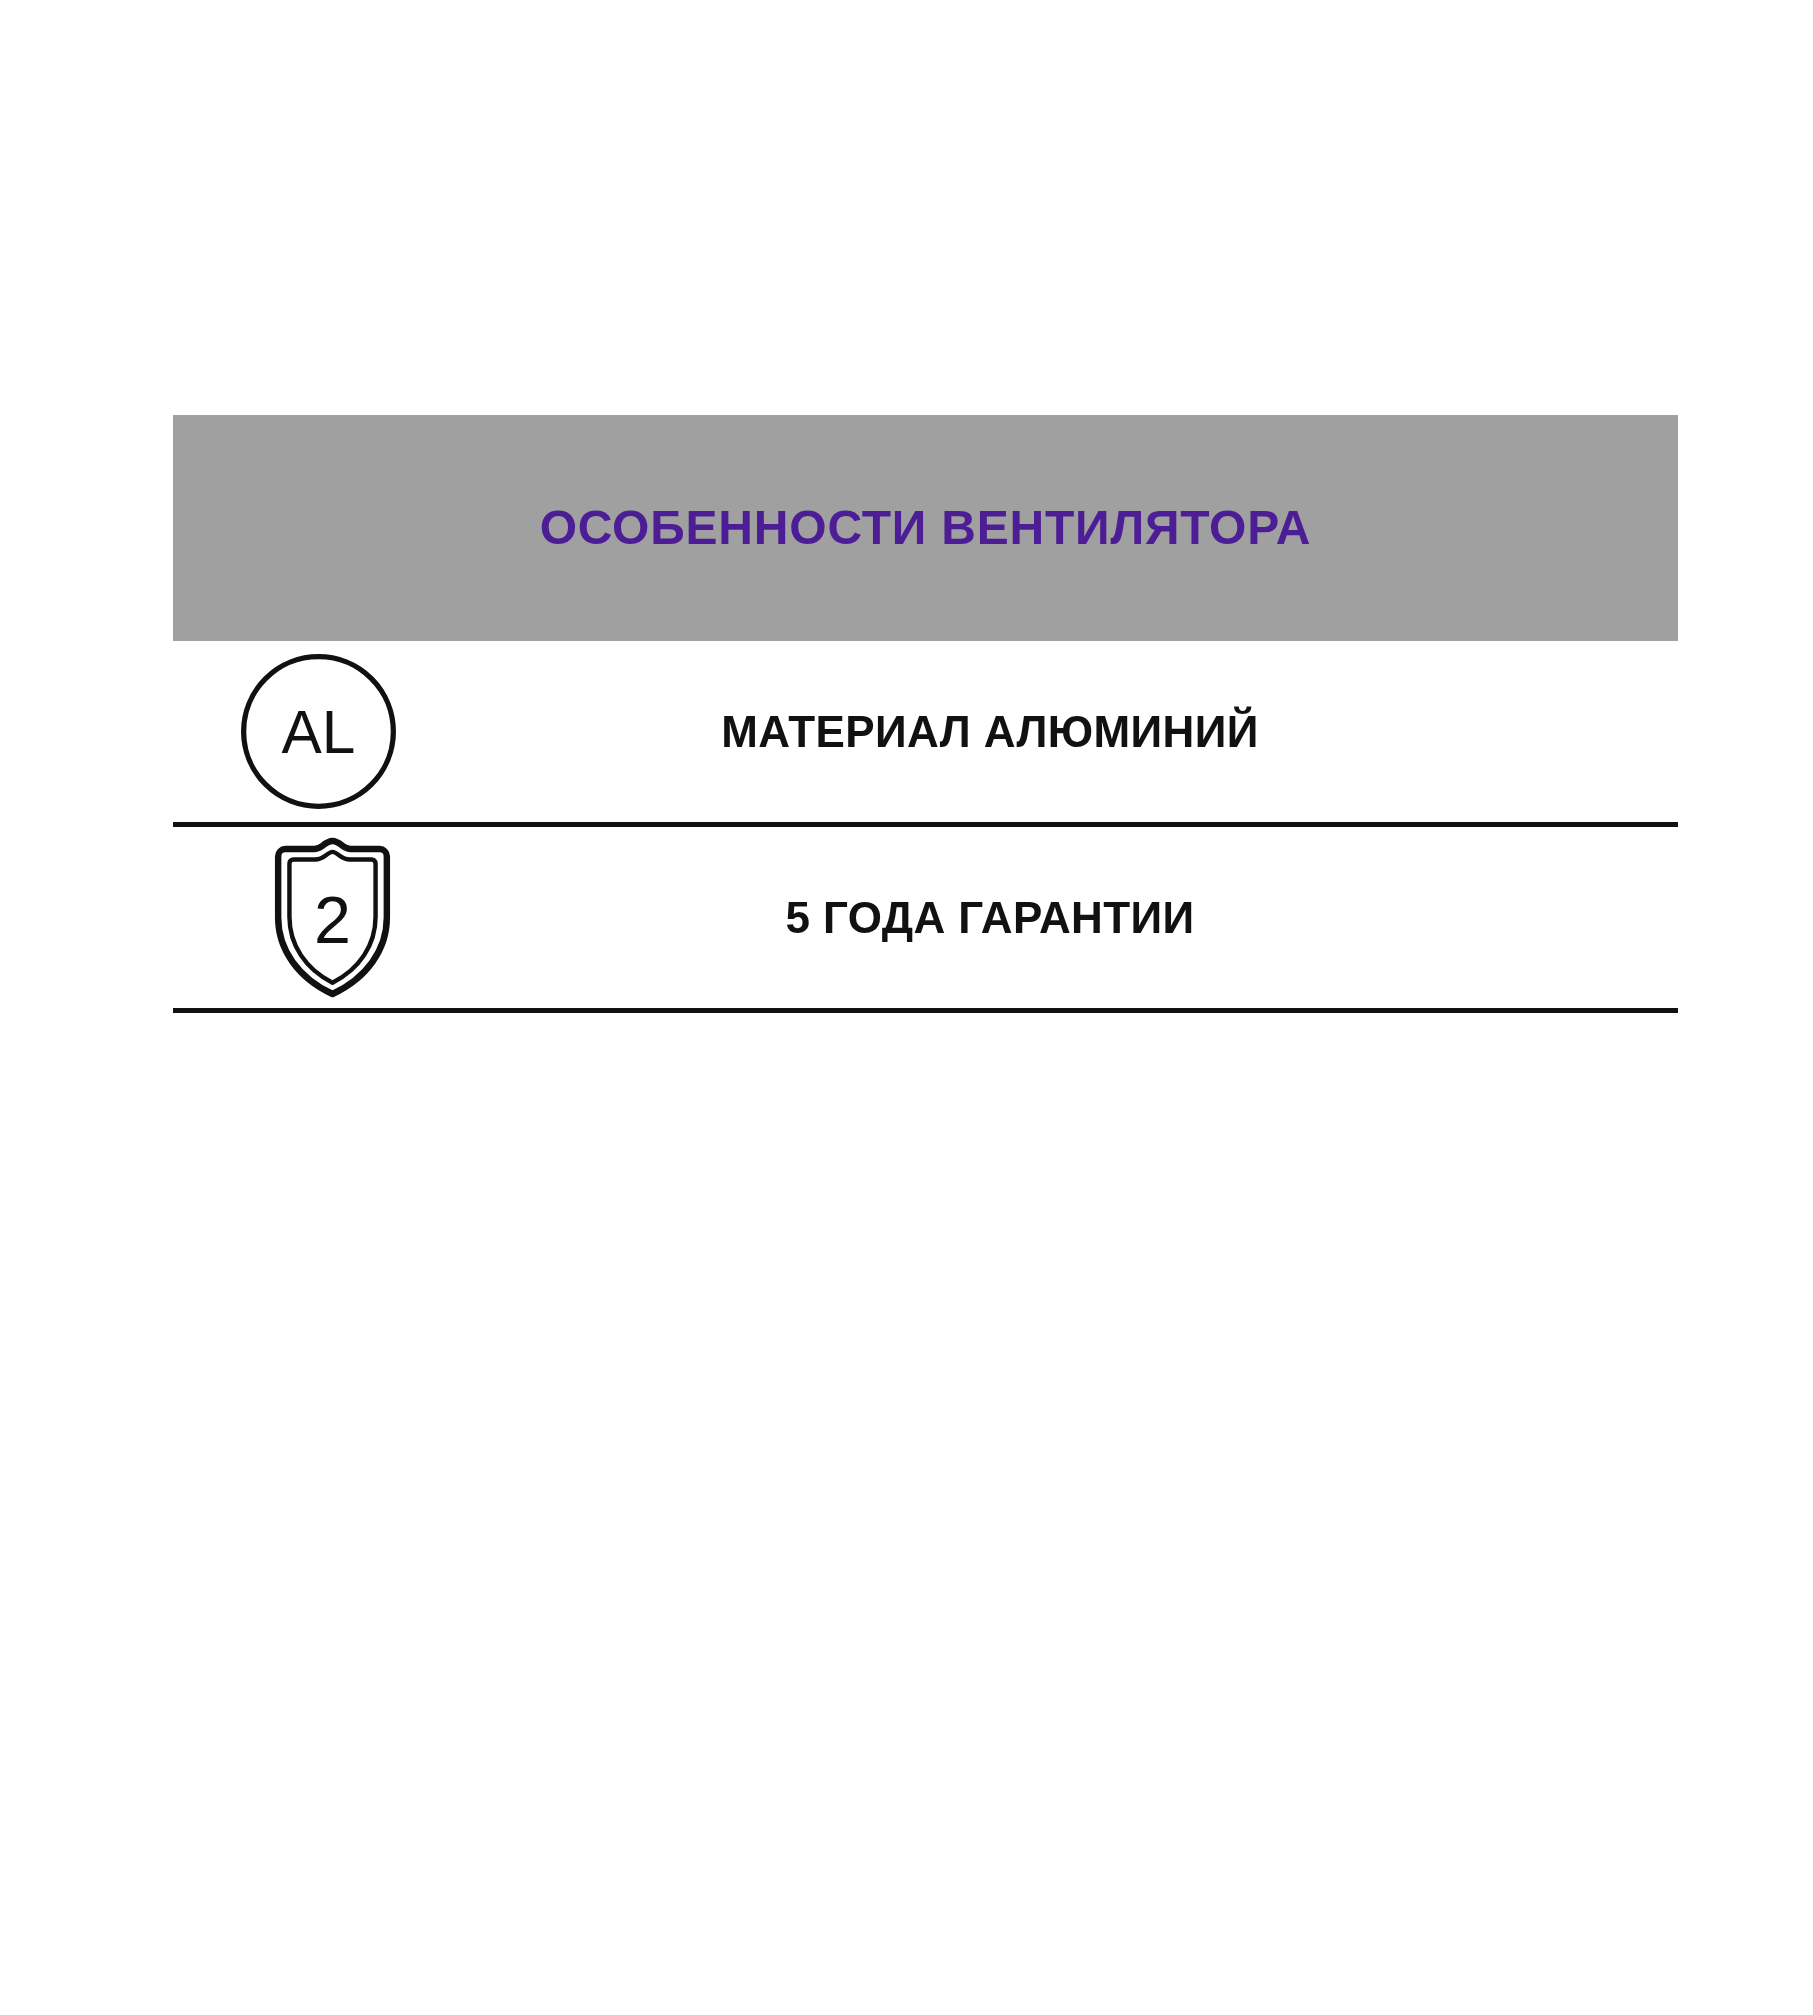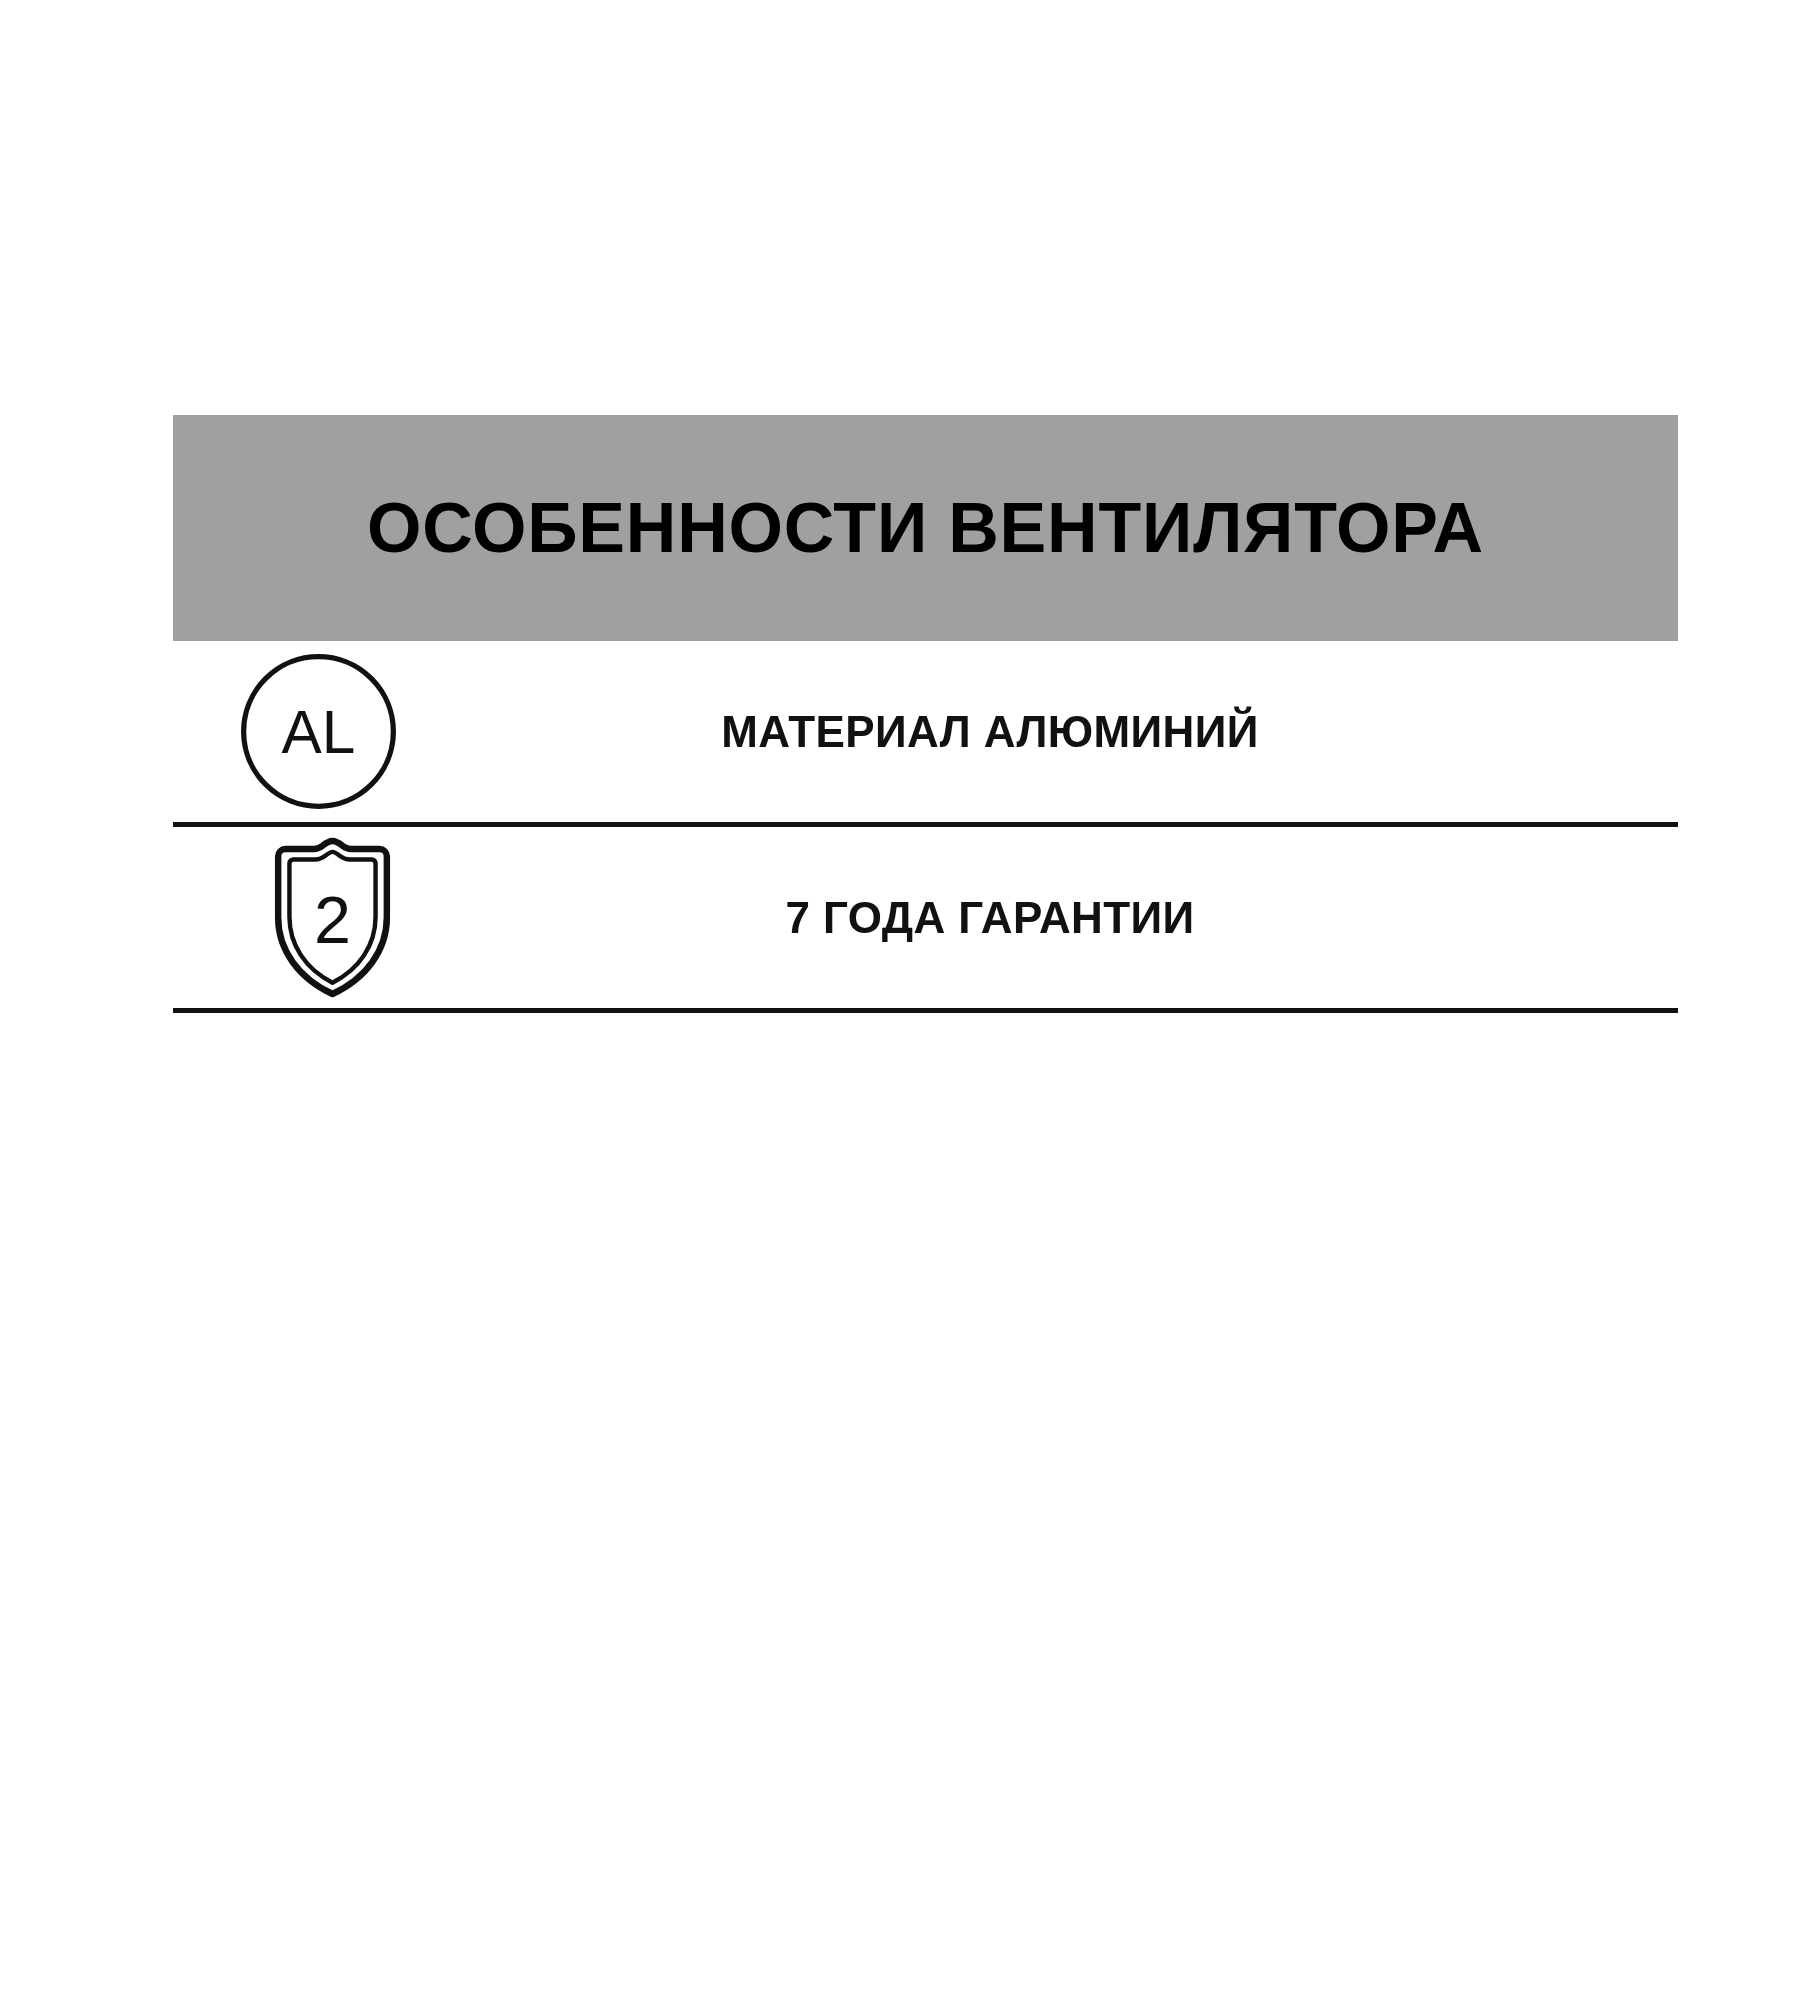--- a/index.html
+++ b/index.html
@@ -33,22 +33,22 @@
   }
 
   .features-header {
     background: #a0a0a0;
     height: 226px;
     display: flex;
     align-items: center;
     justify-content: center;
   }
   .features-header-title {
-    color: #000000;
-    font-size: 70px;
+    color: #4c1d95;
+    font-size: 48px;
     font-weight: bold;
     letter-spacing: 0.8px;
     line-height: 1;
     white-space: nowrap;
   }
 
   .feature-row {
     position: relative;
     height: 181px;
     display: flex;
@@ -127,19 +127,19 @@
       <div class="feature-icon">
         <div class="icon-shield">
           <svg width="133" height="161" viewBox="0 0 330 400" xmlns="http://www.w3.org/2000/svg">
             <path d="M30 48 C30 38 38 30 48 30 L120 30 C128 30 134 26 140 22 C150 14 160 10 165 10 C170 10 180 14 190 22 C196 26 202 30 210 30 L282 30 C292 30 300 38 300 48 L300 200 C300 280 250 350 165 390 C80 350 30 280 30 200 Z" fill="#ffffff" stroke="#111111" stroke-width="16" stroke-linejoin="round"></path>
             <path d="M58 66 C58 60 62 56 68 56 L122 56 C132 56 140 52 148 46 C156 40 162 37 165 37 C168 37 174 40 182 46 C190 52 198 56 208 56 L262 56 C268 56 272 60 272 66 L272 198 C272 268 232 328 165 362 C98 328 58 268 58 198 Z" fill="#ffffff" stroke="#111111" stroke-width="11" stroke-linejoin="round"></path>
             <text x="165" y="205" text-anchor="middle" dominant-baseline="central" font-family="Liberation Sans, sans-serif" font-size="165" fill="#111111">2</text>
           </svg>
         </div>
       </div>
       <div class="feature-label">
-        <div class="feature-label-text">7 ГОДА ГАРАНТИИ</div>
+        <div class="feature-label-text">5 ГОДА ГАРАНТИИ</div>
       </div>
     </div>
 
   </div>
 </div>
 
 
 </body></html>

